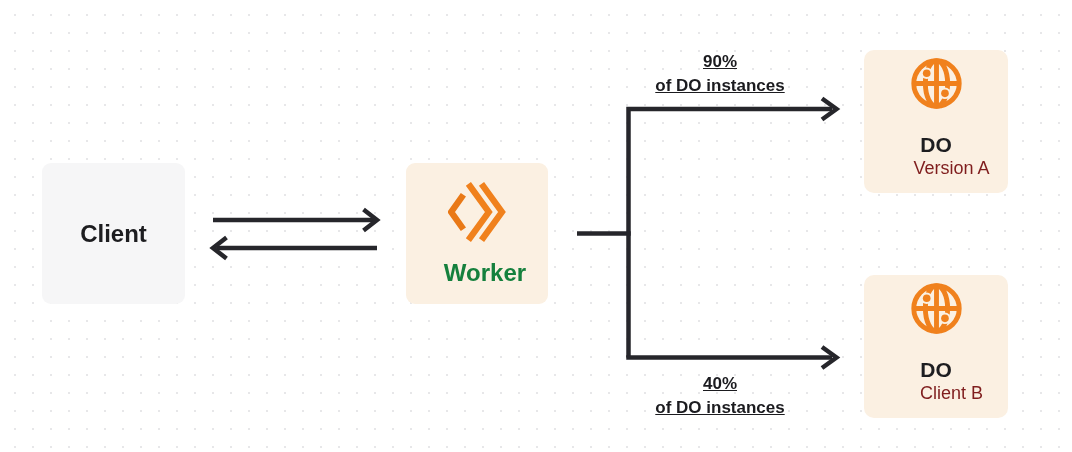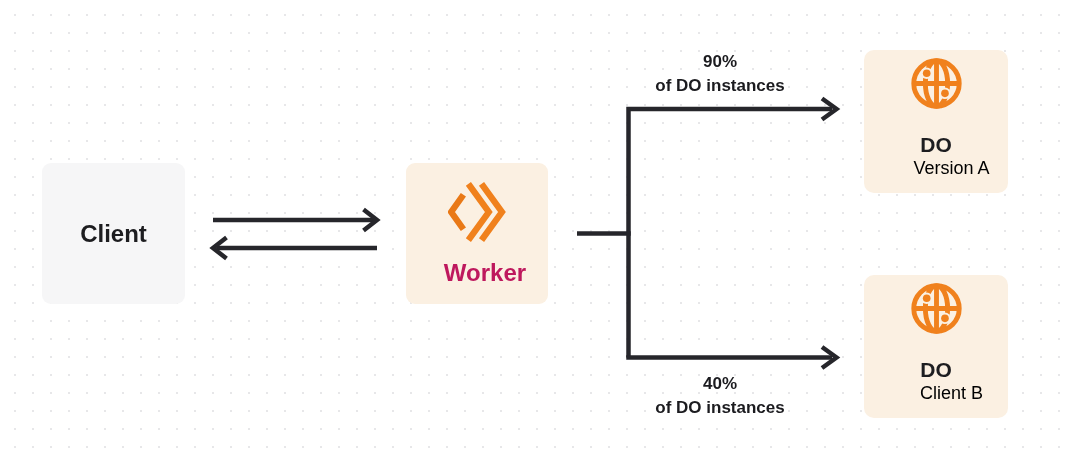--- a/index.html
+++ b/index.html
@@ -39,21 +39,21 @@
   }
   .worker-box {
     left: 406px; top: 163px;
     width: 142px; height: 141px;
     background: #fbf0e2;
     gap: 15px;
   }
   .worker-box .node-label {
     font-size: 24px;
     font-weight: 700;
-    color: #be185d;
+    color: #15803d;
     margin-left: 16px;
   }
   .do-box {
     width: 144px; height: 143px;
     background: #fbf0e2;
     border-radius: 10px;
     justify-content: flex-start;
     padding-top: 5px;
   }
   .do-box-a { position: absolute; left: 864px; top: 50px; }
@@ -63,37 +63,38 @@
     font-size: 21px;
     font-weight: 700;
     line-height: 24px;
     color: #1d1d20;
     text-align: center;
   }
   .do-subtitle {
     font-size: 18px;
     font-weight: 400;
     line-height: 23px;
-    color: #000000;
+    color: #7f1d1d;
     text-align: center;
     margin-left: 31px;
   }
   .connectors {
     position: absolute;
     left: 0; top: 0;
     width: 1072px; height: 452px;
   }
   .percent-label {
     position: absolute;
     width: 250px;
     text-align: center;
     font-size: 17px;
     font-weight: 700;
     line-height: 24px;
     color: #1b1b1f;
+    text-decoration: underline;
   }
   .percent-label-a { left: 595px; top: 50px; }
   .percent-label-b { left: 595px; top: 372px; }
   .icon-svg { display: block; }
 </style>
 </head>
 <body>
 
 <div class="canvas">
 

